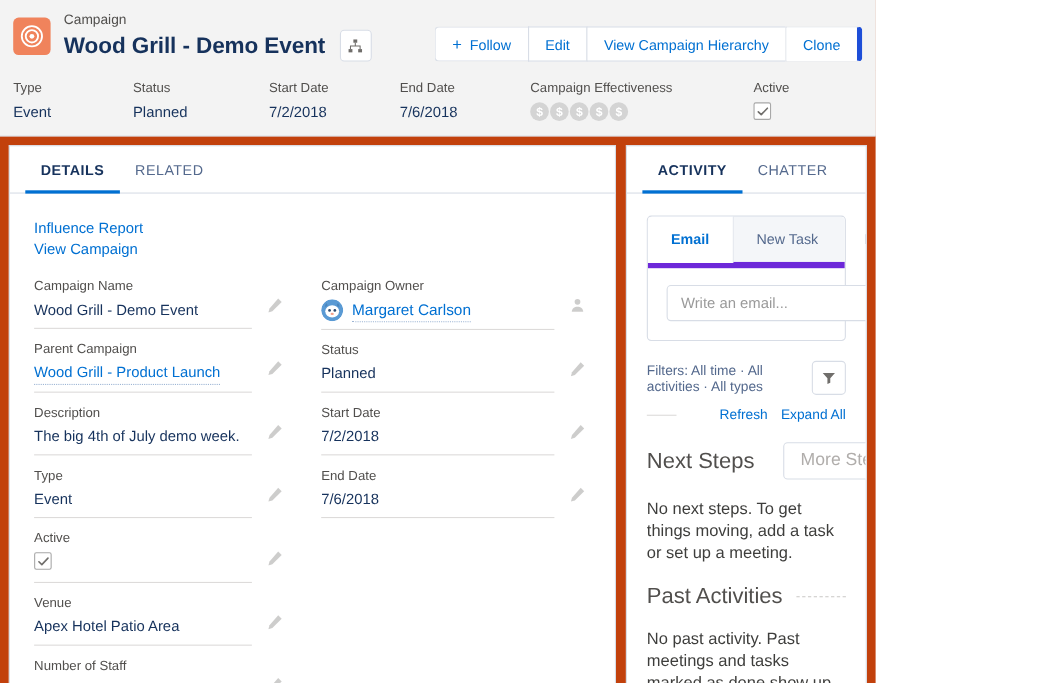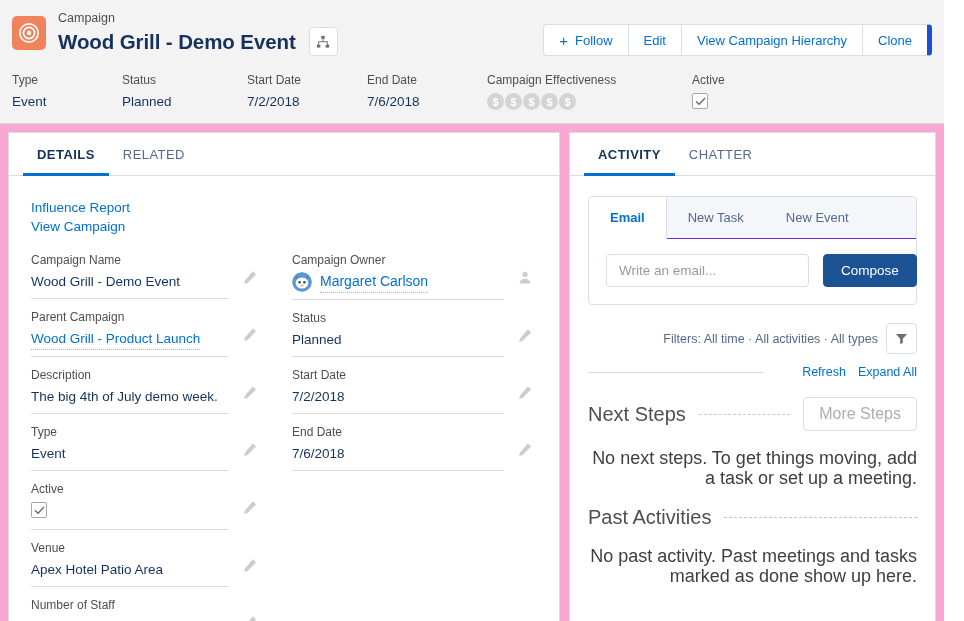--- a/index.html
+++ b/index.html
@@ -4,22 +4,22 @@
 <style>
   * { box-sizing: border-box; margin: 0; padding: 0; }
   html, body {
     width: 964px; height: 621px;
     font-family: "Liberation Sans", sans-serif;
     background: #ffffff;
     overflow: hidden;
   }
   #app {
     position: relative;
-    width: 944px; height: 621px;
-    background: #f9a8d4;
+    width: 796px; height: 621px;
+    background: #c2410c;
     display: flex; flex-direction: column;
   }
 
   
   .header-card {
     background: #f3f3f3;
     border-bottom: 1px solid #d8dde6;
     flex: 0 0 auto;
   }
   .header-top {
@@ -166,21 +166,21 @@
     position: absolute; right: 5px; top: 50%; transform: translateY(-40%);
     width: 14px; height: 14px; opacity: .34; cursor: pointer;
   }
 
   
   .act-inner { padding: 20px 18px 0 18px; height: 100%; overflow: hidden; }
   .composer {
     border: 1px solid #d8dde6; border-radius: 4px;
     background: #ffffff;
   }
-  .ctabs { display: flex; background: #f4f6f9; border-bottom: 1px solid #6d28d9;
+  .ctabs { display: flex; background: #f4f6f9; border-bottom: 6px solid #6d28d9;
            border-radius: 4px 4px 0 0; }
   .ctab {
     font-size: 13px; color: #54698d; padding: 13px 21px; cursor: pointer;
     white-space: nowrap;
   }
   .ctab.active {
     background: #ffffff; color: #0070d2; font-weight: bold;
     border-right: 1px solid #d8dde6;
     border-radius: 4px 0 0 0;
     margin-bottom: -1px; padding-bottom: 14px;
@@ -224,21 +224,21 @@
 
   .sec-head { display: flex; align-items: center; margin-top: 18px; gap: 13px; }
   .sec-title { font-size: 20px; color: #514f4d; white-space: nowrap; }
   .sec-rule { flex: 1 1 auto; border-top: 1px dashed #c9c7c5; height: 0; }
   .more-btn {
     border: 1px solid #d8dde6; border-radius: 4px; background: #fff;
     color: #b0adab; font-size: 16px; padding: 7px 15px; cursor: pointer;
     font-family: "Liberation Sans", sans-serif; white-space: nowrap;
   }
   .empty-txt {
-    font-size: 18px; color: #3e3e3c; text-align: right;
+    font-size: 15px; color: #3e3e3c; text-align: left;
     margin: 17px auto 0 auto; line-height: 20px; max-width: 330px;
   }
 </style>
 </head>
 <body>
 
 <div id="app">
 
   <div class="header-card">
     <div class="header-top">

